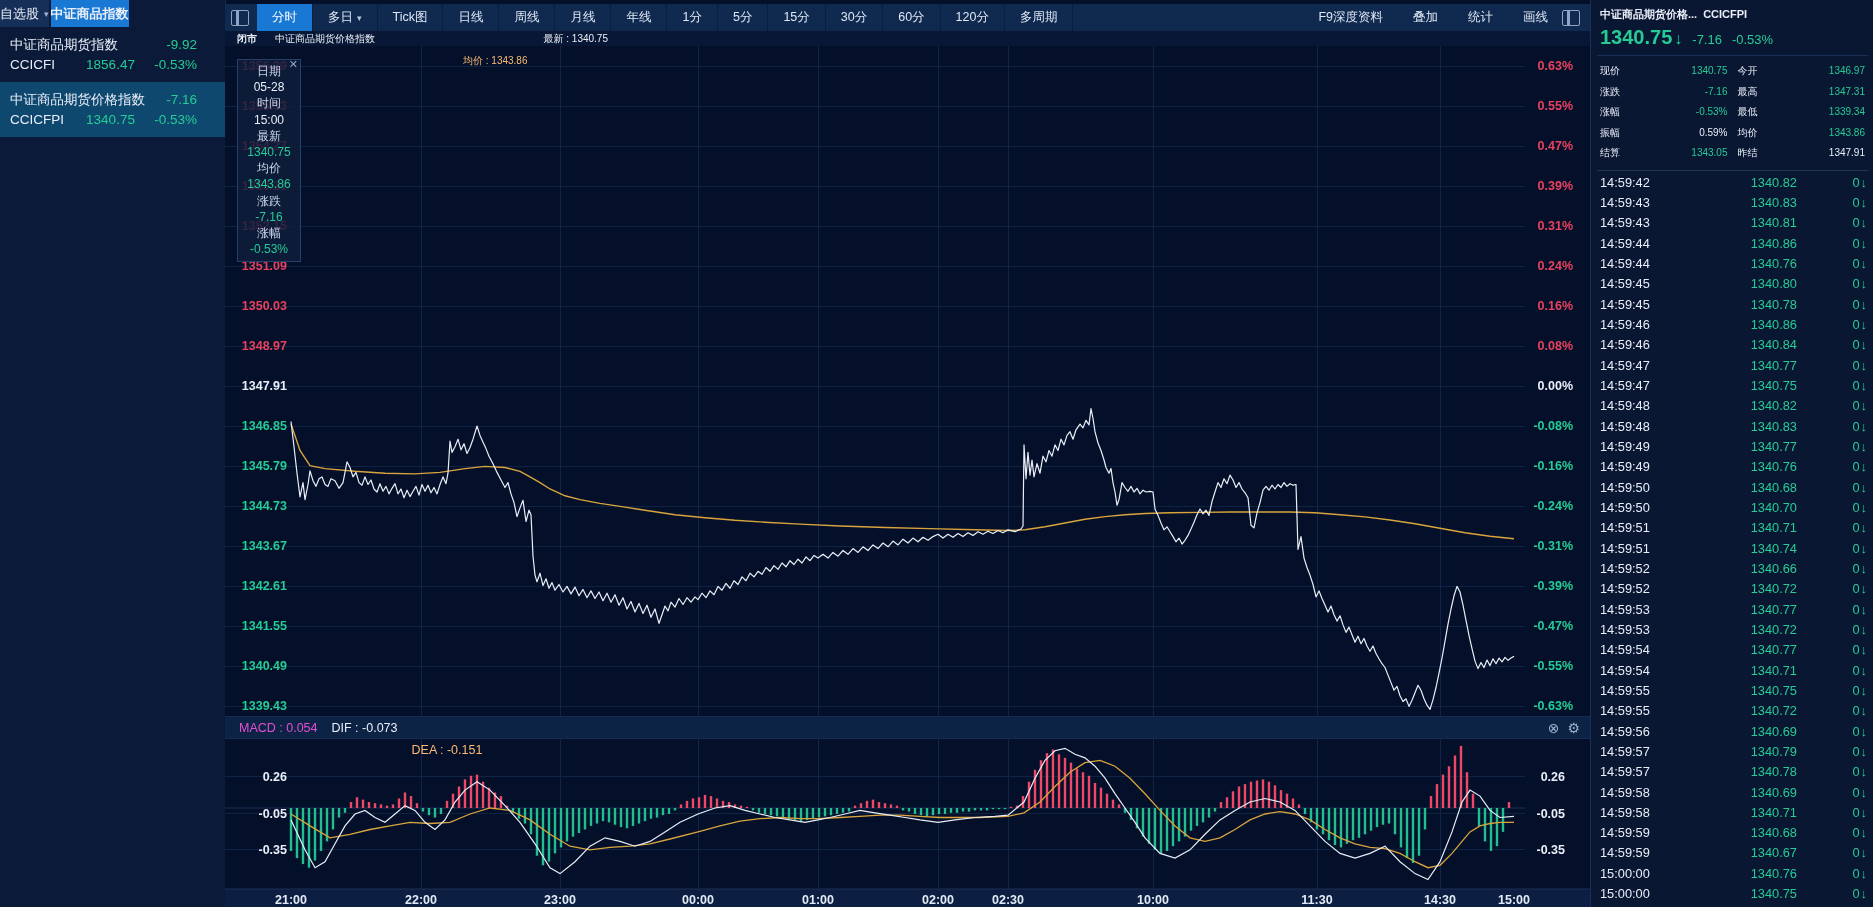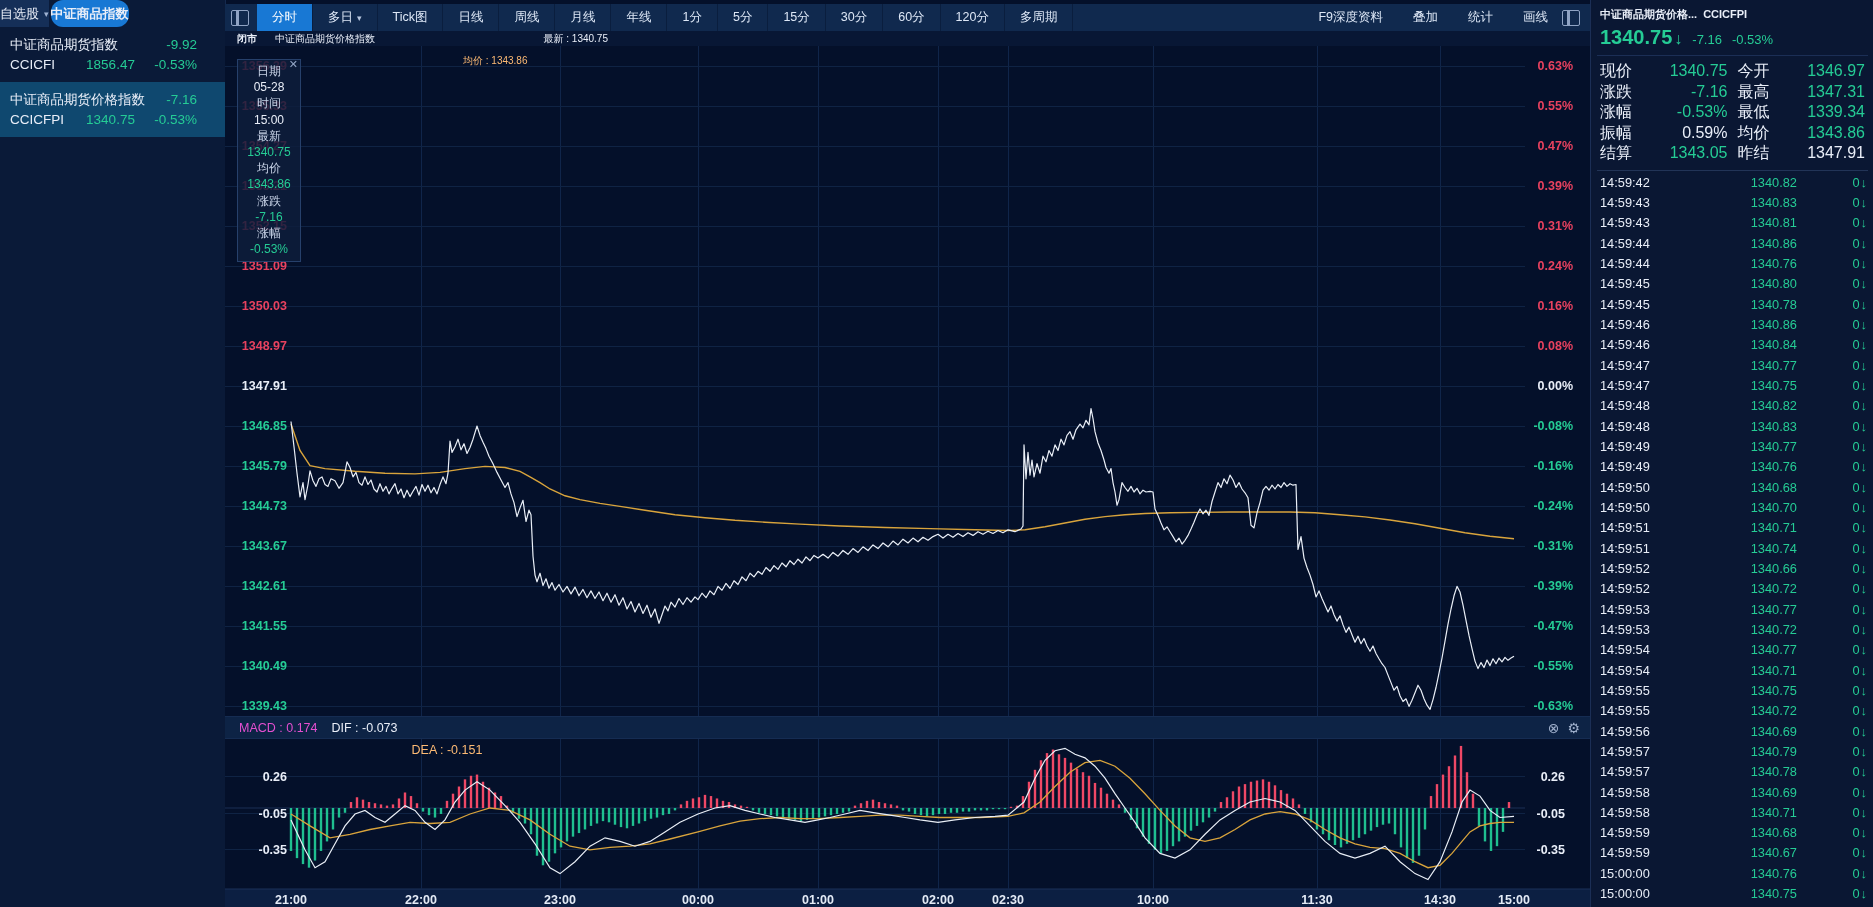--- a/index.html
+++ b/index.html
@@ -9,21 +9,21 @@
   .green{color:#25cc95;}
   .white{color:#e9eef8;}
   .orange{color:#fdba74;margin-top:44px;}
   .magenta{color:#e44fd0;}
   .dim{color:#c9d4e8;}
 
   
   #left-panel{position:absolute;left:0;top:0;width:225px;height:907px;background:#0a1a38;border-right:1px solid #15294e;}
   #wl-tabs{display:flex;height:27px;background:#0a1a38;}
   .wl-tab{display:flex;align-items:center;gap:5px;padding:0 0;font-size:13px;background:#152f58;color:#e9eef8;margin-right:2px;cursor:pointer;}
-  .wl-tab.active{background:#1878d4;font-weight:bold;border-radius:12px;}
+  .wl-tab.active{background:#1878d4;font-weight:bold;}
   .wl-tab .caret{font-size:9px;color:#9fb2d2;}
   .wl-item{padding:8px 28px 7px 10px;cursor:pointer;}
   .wl-item.selected{background:#0f486f;}
   .wl-line{display:flex;align-items:baseline;font-size:13.5px;line-height:20px;}
   .wl-line .nm{flex:1 1 auto;white-space:nowrap;overflow:hidden;}
   .wl-line .chg{margin-left:auto;}
   .wl-line2{display:flex;align-items:baseline;font-size:13.5px;line-height:20px;}
   .wl-line2 .cd{width:72px;}
   .wl-line2 .pr{flex:1;text-align:center;}
   .wl-line2 .pct{width:58px;text-align:right;}
@@ -59,21 +59,21 @@
   
   #right-panel{position:absolute;left:1590px;top:0;width:283px;height:907px;background:#0a1733;border-left:1px solid #1b2e55;}
   #qp-title{padding:7px 0 0 9px;font-size:11px;font-weight:bold;white-space:nowrap;}
   #qp-title .code{font-weight:bold;color:#e9eef8;margin-left:6px;}
   #qp-price-line{padding:4px 0 6px 9px;display:flex;align-items:baseline;}
   #qp-last{font-size:20px;font-weight:bold;}
   #qp-arrow{font-size:16px;font-weight:bold;margin-left:2px;}
   #qp-chg{font-size:13px;margin-left:10px;}
   #qp-pct{font-size:13px;margin-left:10px;}
   #stats{border-top:1px solid #1b2e55;margin:0 6px 0 6px;padding:5px 3px 4px 3px;display:grid;grid-template-columns:38px 1fr 38px 1fr;column-gap:10px;row-gap:0;}
-  #stats .cell{font-size:16px;line-height:20.6px;white-space:nowrap;}
+  #stats .cell{font-size:10px;line-height:20.6px;white-space:nowrap;}
   #stats .lab{color:#e9eef8;}
   #stats .val{text-align:right;}
   #tick-divider{height:1px;background:#223457;margin:2px 6px 0 6px;}
   #ticks{position:absolute;left:0;top:172px;bottom:0;width:283px;overflow:hidden;}
   .tick-row{display:flex;align-items:center;height:20.34px;font-size:12.8px;padding:0 7px 0 9px;}
   .tick-row .t{width:66px;}
   .tick-row .p{flex:1;text-align:right;padding-right:36px;}
   .tick-row .v{width:34px;text-align:right;display:flex;justify-content:flex-end;align-items:center;}
   .tick-row .arr{font-weight:900;font-size:13px;margin-left:1px;}
 </style>
@@ -467,21 +467,21 @@
         <text x="473" y="858" text-anchor="middle" font-size="12.5" font-weight="600" fill="#e4ebf6">00:00</text>
         <text x="593" y="858" text-anchor="middle" font-size="12.5" font-weight="600" fill="#e4ebf6">01:00</text>
         <text x="713" y="858" text-anchor="middle" font-size="12.5" font-weight="600" fill="#e4ebf6">02:00</text>
         <text x="783" y="858" text-anchor="middle" font-size="12.5" font-weight="600" fill="#e4ebf6">02:30</text>
         <text x="928" y="858" text-anchor="middle" font-size="12.5" font-weight="600" fill="#e4ebf6">10:00</text>
         <text x="1092" y="858" text-anchor="middle" font-size="12.5" font-weight="600" fill="#e4ebf6">11:30</text>
         <text x="1215" y="858" text-anchor="middle" font-size="12.5" font-weight="600" fill="#e4ebf6">14:30</text>
         <text x="1289" y="858" text-anchor="middle" font-size="12.5" font-weight="600" fill="#e4ebf6">15:00</text>
       </svg>
     <div id="macd-header">
-      <span class="lbl magenta">MACD : 0.174</span>
+      <span class="lbl magenta">MACD : 0.054</span>
       <span class="lbl white">DIF : -0.073</span>
       <span class="lbl orange">DEA : -0.151</span>
       <span class="ic">
         <span>⊗</span>
         <span>⚙</span>
       </span>
     </div>
     <div id="tooltip">
       <span id="tt-close">✕</span>
       <div id="tt-rows">

